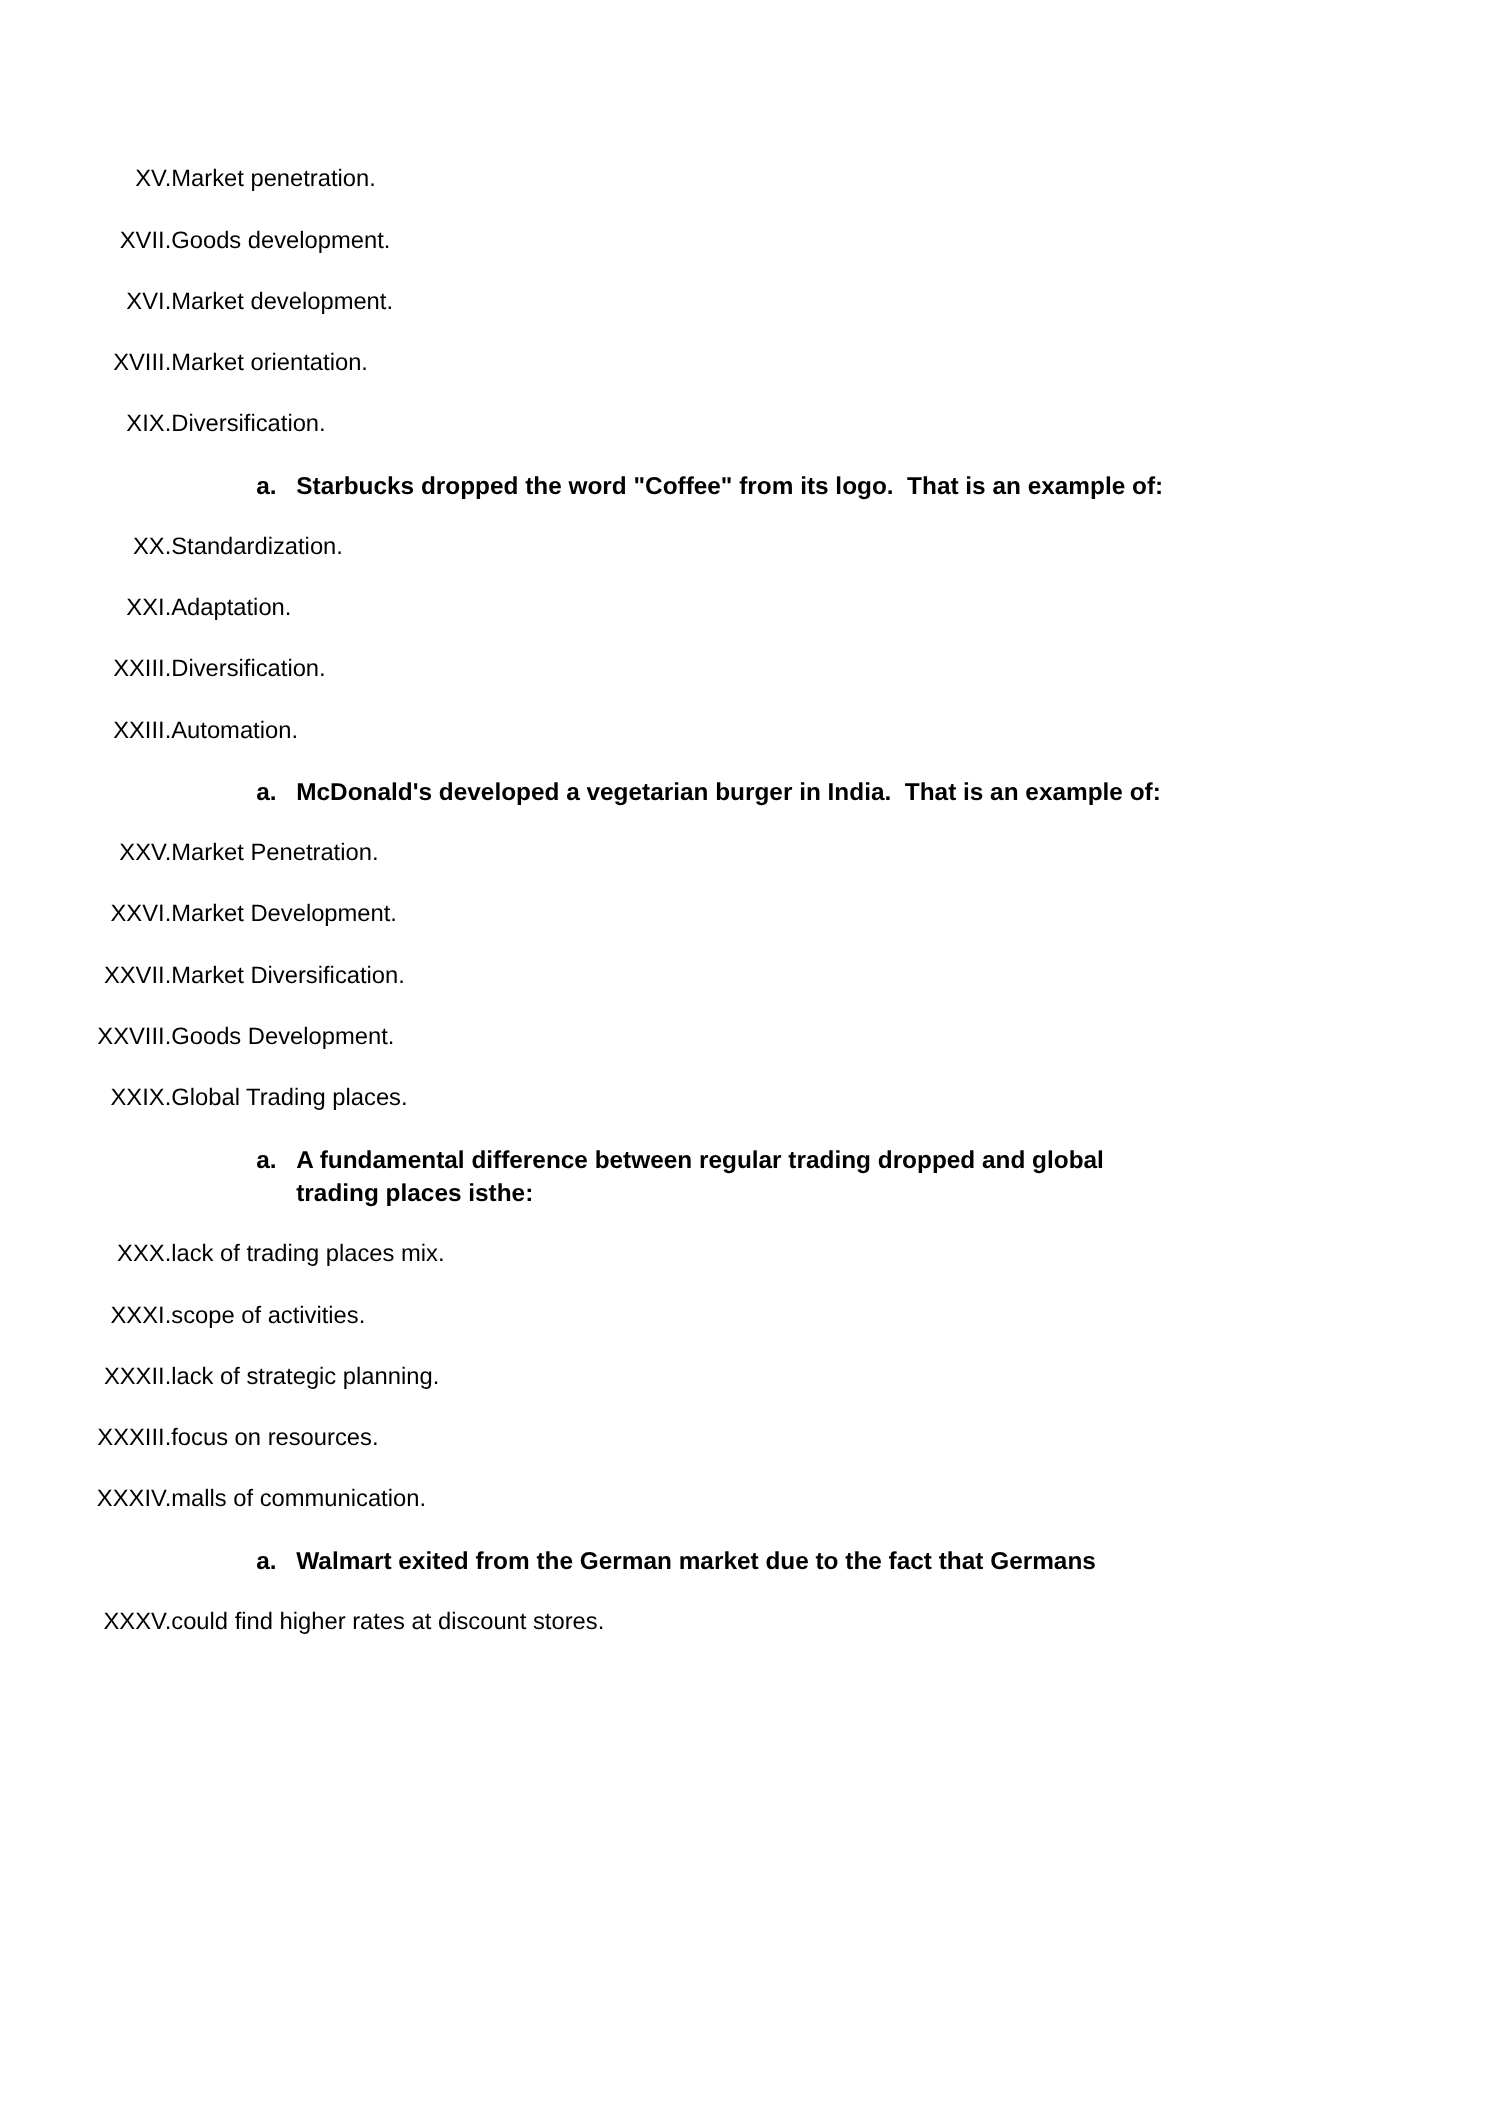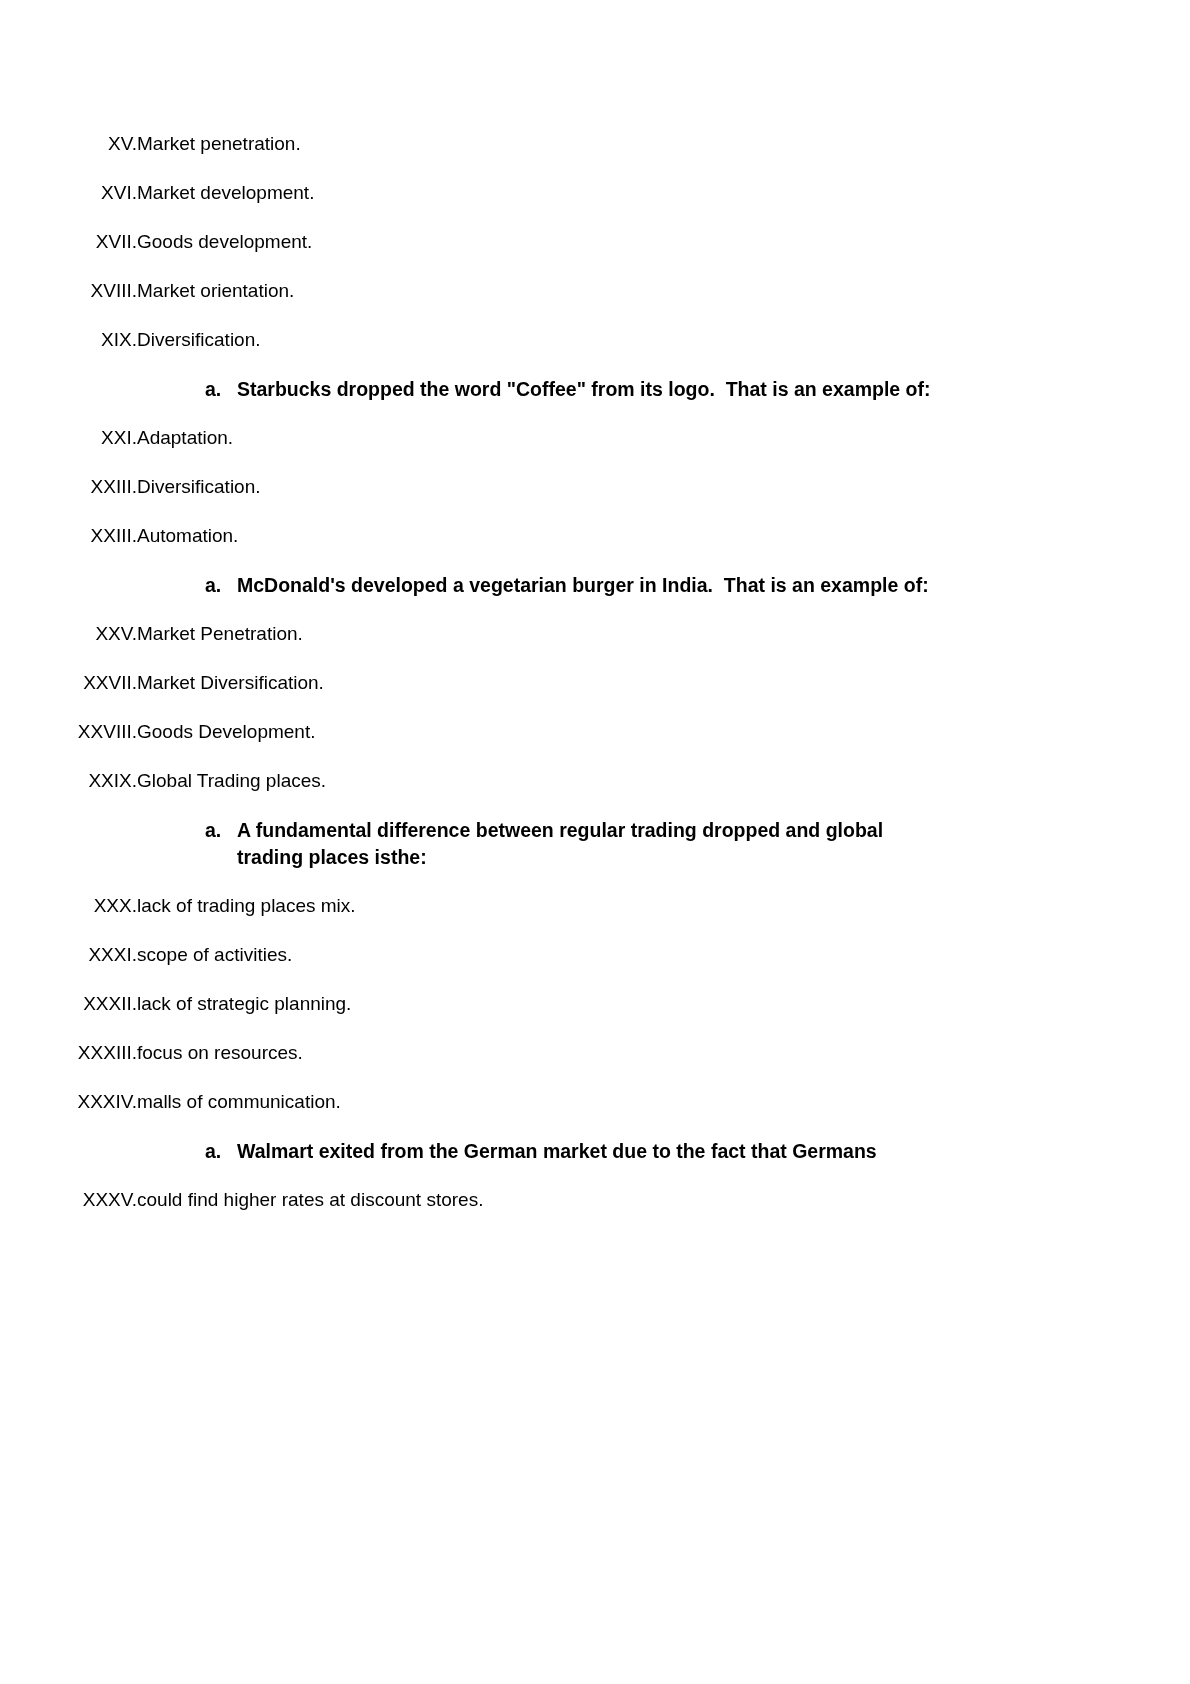--- a/index.html
+++ b/index.html
@@ -50,58 +50,66 @@
 </style>
 </head>
 <body>
 
 <main class="page" id="page">
     <div class="row">
       <span class="num">XV.</span>
       <span class="txt">Market penetration.</span>
     </div>
     <div class="row">
+      <span class="num">XVII.</span>
+      <span class="txt">Goods development.</span>
+    </div>
+    <div class="row">
       <span class="num">XVI.</span>
       <span class="txt">Market development.</span>
-    </div>
-    <div class="row">
-      <span class="num">XVII.</span>
-      <span class="txt">Goods development.</span>
     </div>
     <div class="row">
       <span class="num">XVIII.</span>
       <span class="txt">Market orientation.</span>
     </div>
     <div class="row">
       <span class="num">XIX.</span>
       <span class="txt">Diversification.</span>
     </div>
     <div class="question">
       <span class="marker">a.</span>
       <span class="txt">Starbucks dropped the word "Coffee" from its logo.  That is an example of:</span>
+    </div>
+    <div class="row">
+      <span class="num">XX.</span>
+      <span class="txt">Standardization.</span>
     </div>
     <div class="row">
       <span class="num">XXI.</span>
       <span class="txt">Adaptation.</span>
     </div>
     <div class="row">
       <span class="num">XXIII.</span>
       <span class="txt">Diversification.</span>
     </div>
     <div class="row">
       <span class="num">XXIII.</span>
       <span class="txt">Automation.</span>
     </div>
     <div class="question">
       <span class="marker">a.</span>
       <span class="txt">McDonald's developed a vegetarian burger in India.  That is an example of:</span>
     </div>
     <div class="row">
       <span class="num">XXV.</span>
       <span class="txt">Market Penetration.</span>
+    </div>
+    <div class="row">
+      <span class="num">XXVI.</span>
+      <span class="txt">Market Development.</span>
     </div>
     <div class="row">
       <span class="num">XXVII.</span>
       <span class="txt">Market Diversification.</span>
     </div>
     <div class="row">
       <span class="num">XXVIII.</span>
       <span class="txt">Goods Development.</span>
     </div>
     <div class="row">

